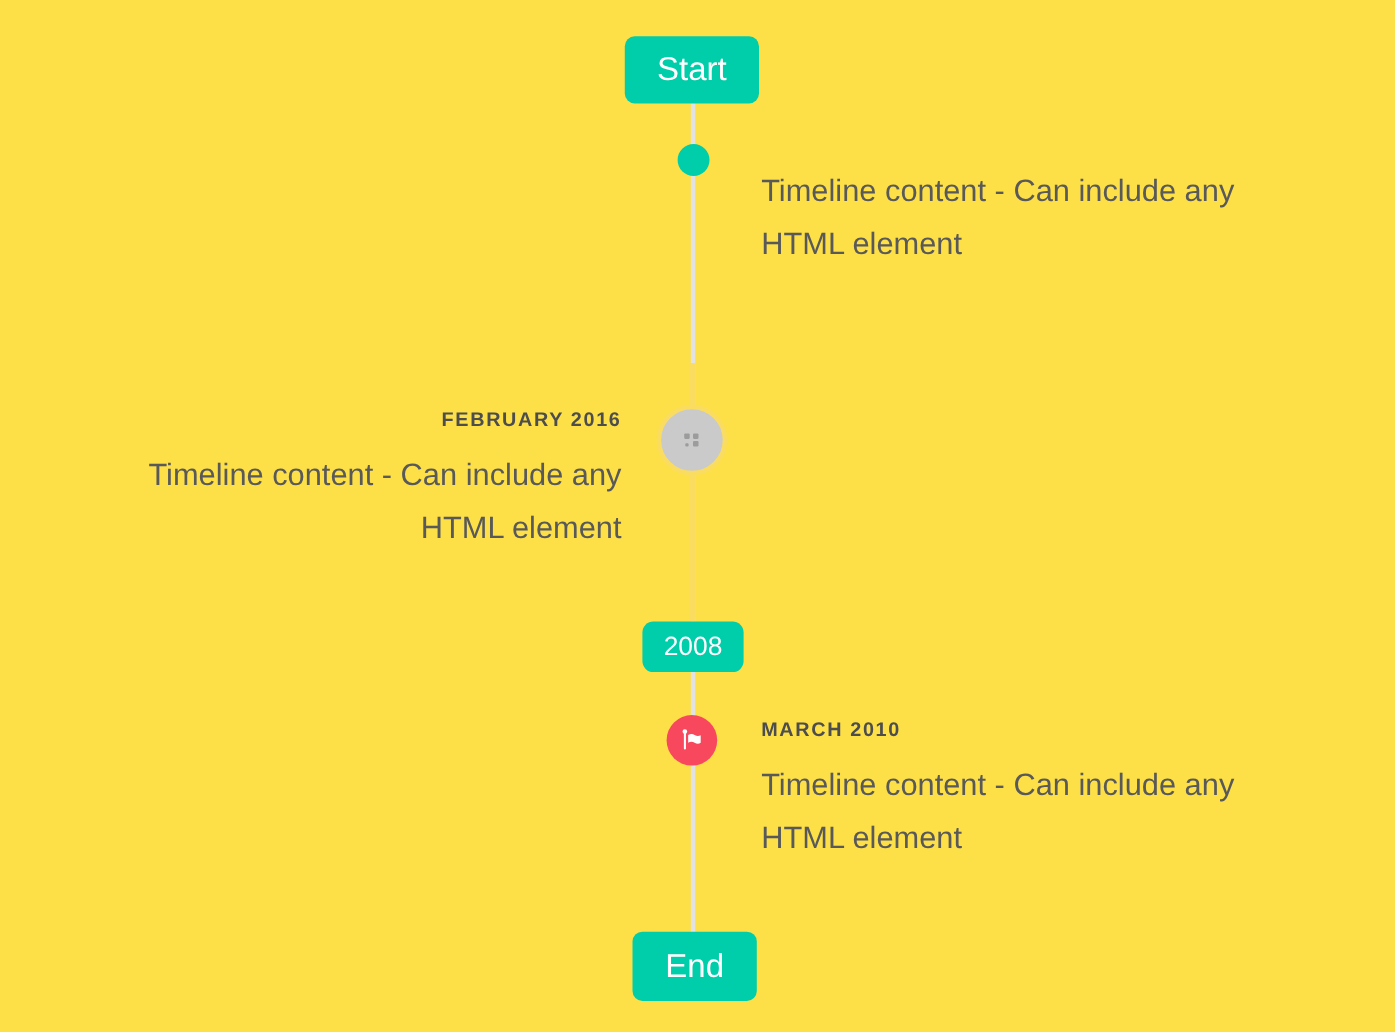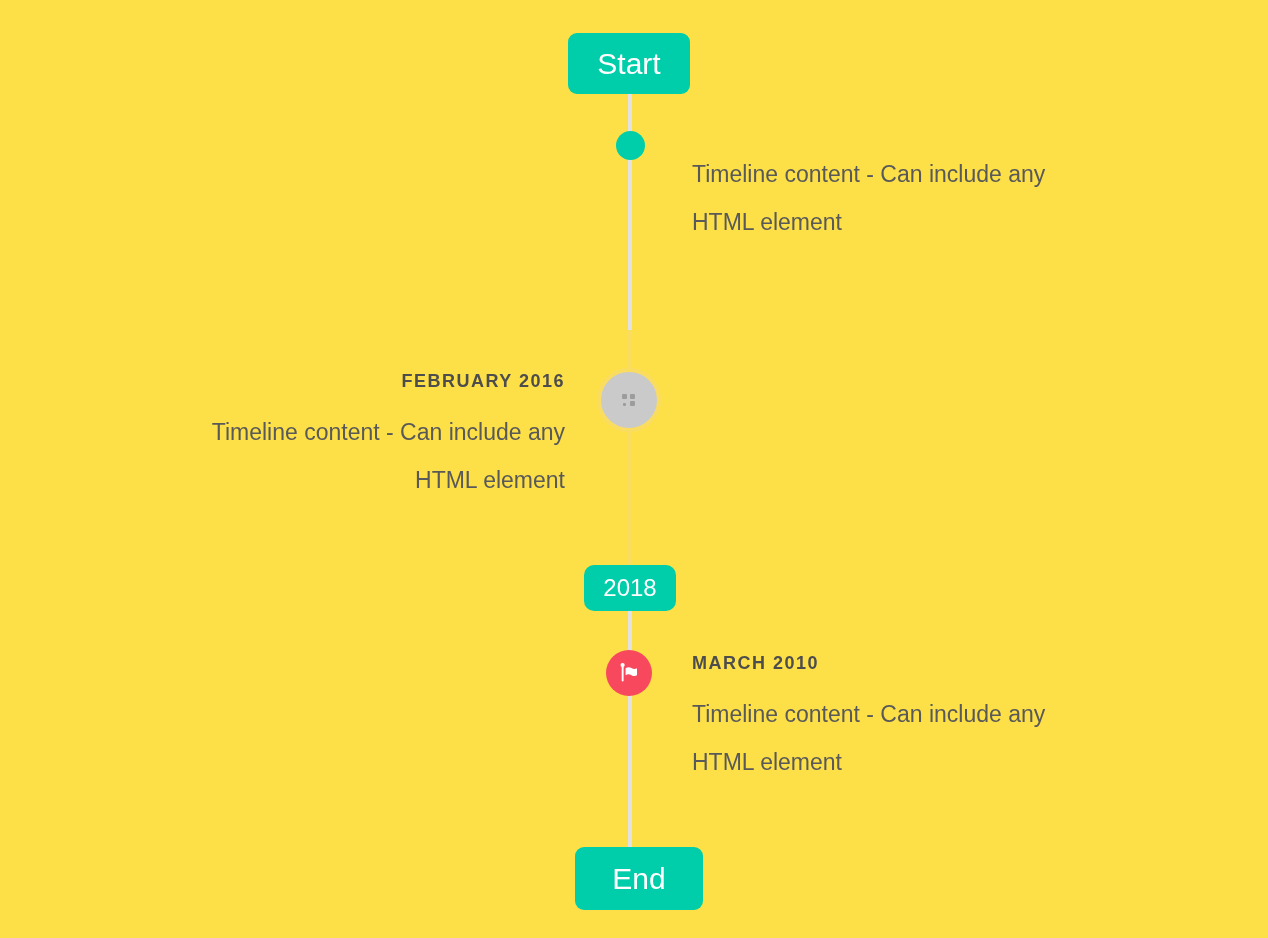--- a/index.html
+++ b/index.html
@@ -42,21 +42,21 @@
     background: #00CDA9;
     color: #ffffff;
     display: flex;
     align-items: center;
     justify-content: center;
     z-index: 3;
     cursor: pointer;
     box-sizing: border-box;
   }
   .pill.start { left: 568px; top: 33px;  width: 122px; height: 61px; border-radius: 9px;  font-size: 30px; }
-  .pill.end   { left: 575px; top: 847px; width: 128px; height: 63px; border-radius: 9px;  font-size: 30px; }
+  .pill.end   { left: 575px; top: 847px; width: 113px; height: 63px; border-radius: 9px;  font-size: 30px; }
   .pill.year  { left: 584px; top: 565px; width: 92px;  height: 46px; border-radius: 10px; font-size: 24px; }
 
   
   .dot-small {
     position: absolute;
     left: 616px; top: 131px;
     width: 29px; height: 29px;
     border-radius: 50%;
     background: #00CDA9;
     z-index: 3;
@@ -108,21 +108,21 @@
   }
   .event .date {
     font-size: 18px;
     font-weight: 700;
     color: #4D4D4D;
     letter-spacing: 1.5px;
     line-height: 22px;
   }
   .event .content {
     margin-top: 16px;
-    font-size: 23px;
+    font-size: 28px;
     font-weight: 400;
     color: #595959;
     line-height: 48px;
   }
   .event.right-side { left: 692px; width: 540px; text-align: left; }
   .event.left-side  { right: 703px; width: 600px; text-align: right; }
   .event.jan { top: 134px; }
   .event.feb { top: 370px; }
   .event.mar { top: 652px; }
 </style>
@@ -155,21 +155,21 @@
   </div>
 
   <div class="event left-side feb">
     <div class="date">FEBRUARY 2016</div>
     <div class="content">
       <div>Timeline content - Can include any</div>
       <div>HTML element</div>
     </div>
   </div>
 
-  <div class="pill year">2018</div>
+  <div class="pill year">2008</div>
 
   <div class="circle-flag">
     <svg viewBox="0 0 24 24" fill="#ffffff" xmlns="http://www.w3.org/2000/svg">
       <circle cx="5.6" cy="4.1" r="2.1"></circle>
       <rect x="4.7" y="5.2" width="1.9" height="15.2" rx="0.95"></rect>
       <path d="M8.6 7.2 C10.5 5.9 12.6 5.9 14.5 7.1 C16.3 8.2 18.2 8.3 20 7.3 L20 14.3 C18.2 15.4 16.3 15.3 14.5 14.2 C12.6 13 10.5 13 8.6 14.2 Z"></path>
     </svg>
   </div>
 
   <div class="event right-side mar">

